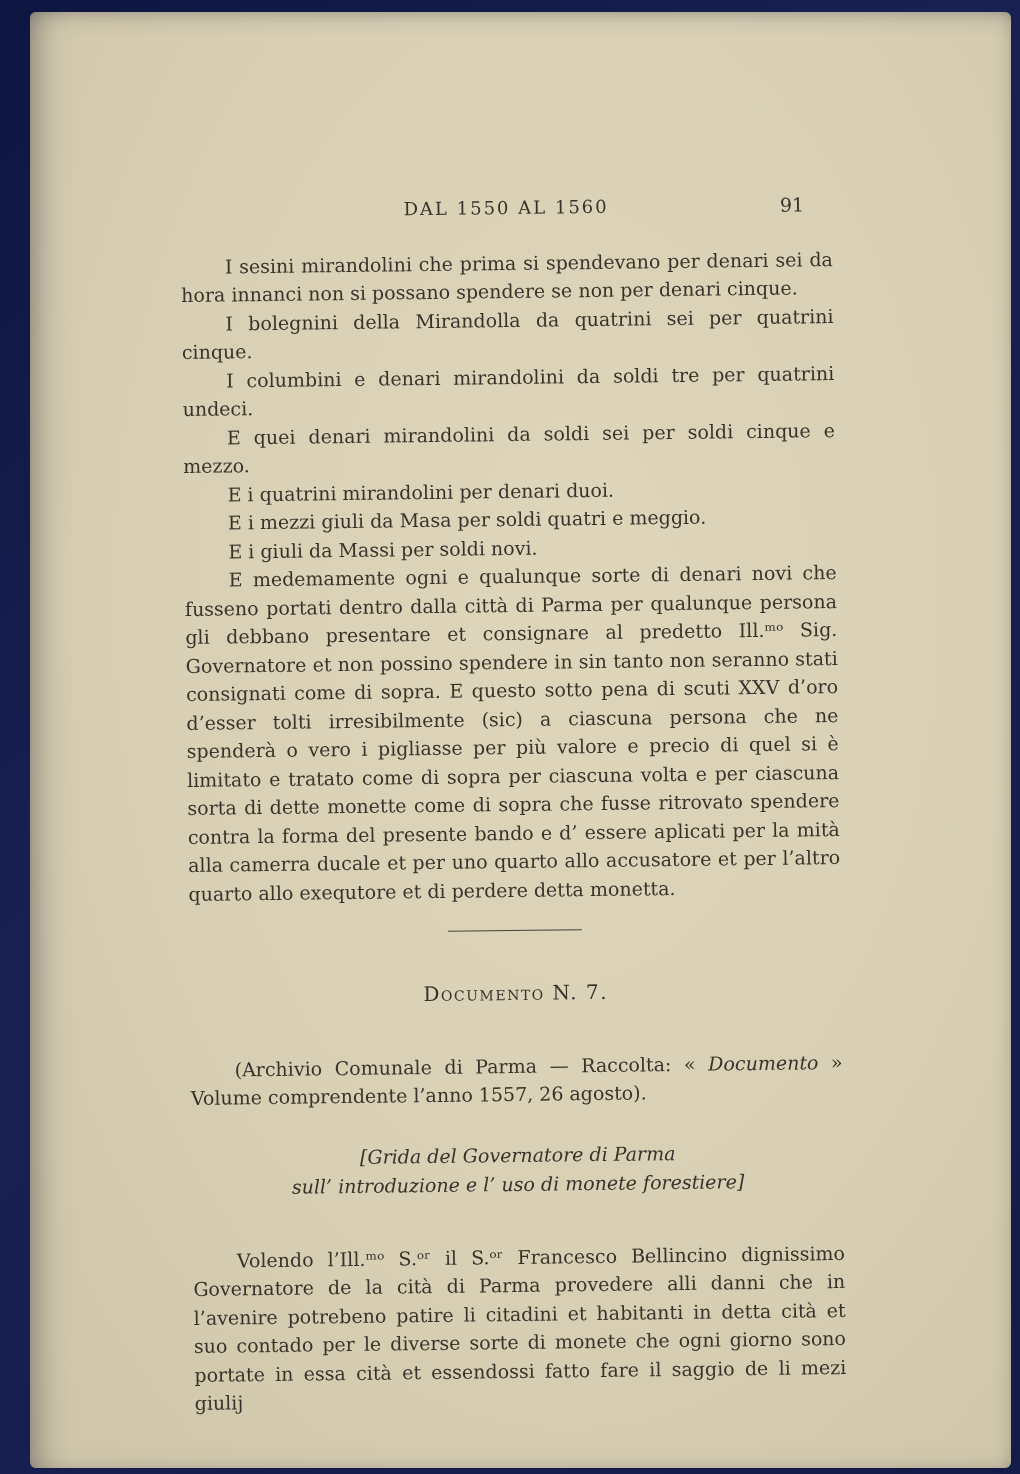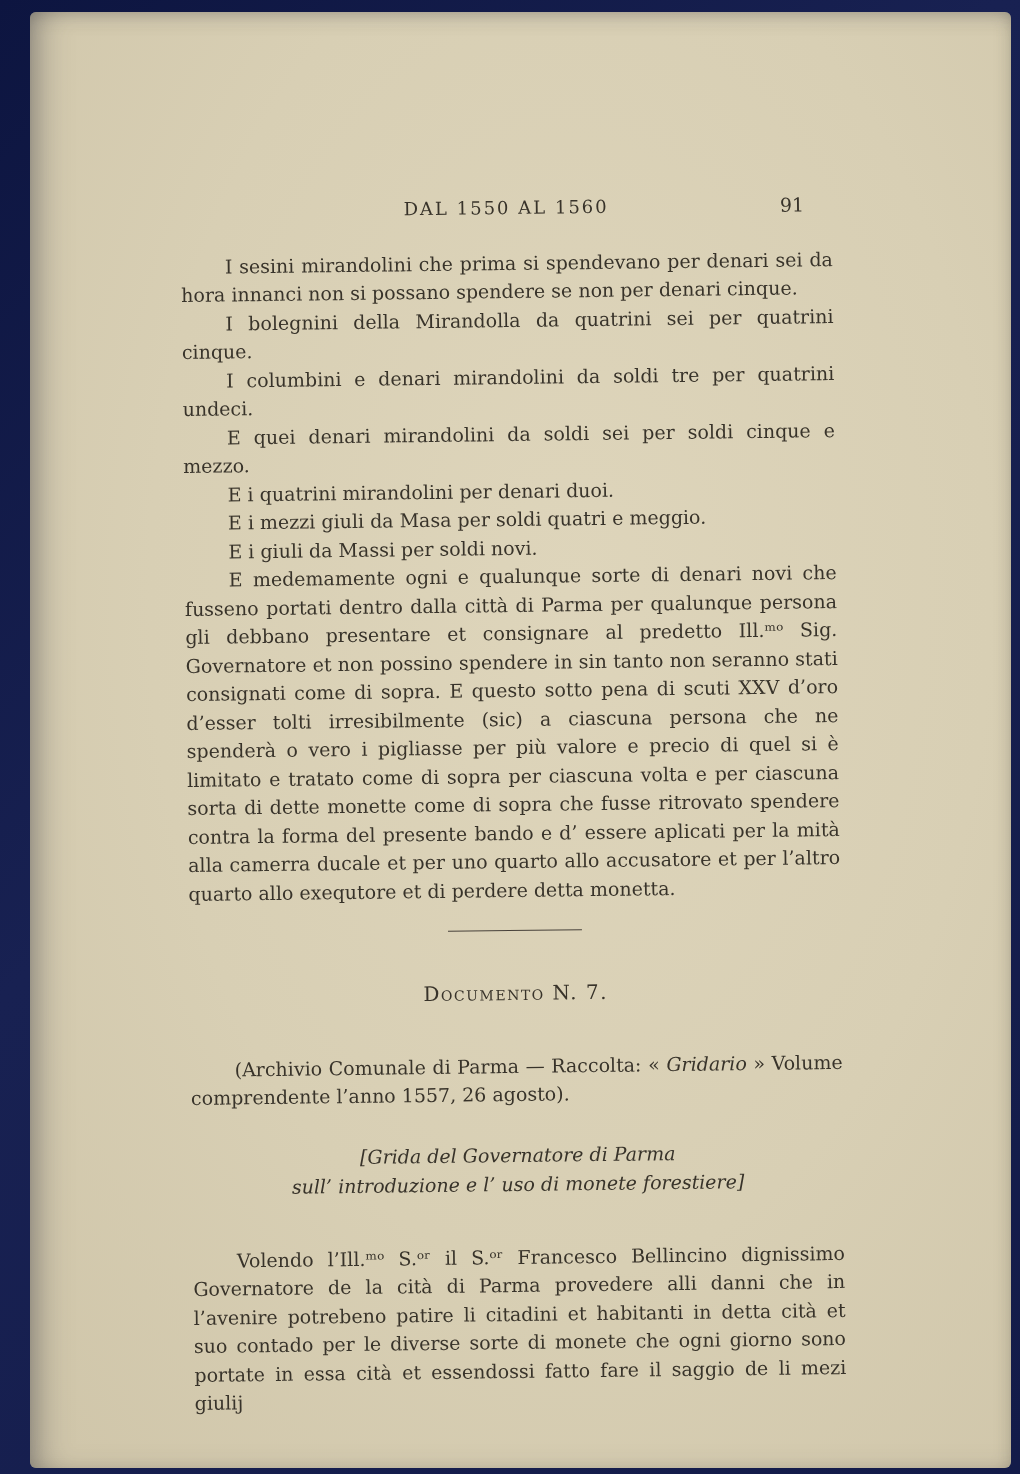--- a/index.html
+++ b/index.html
@@ -117,21 +117,21 @@
       <p>E i quatrini mirandolini per denari duoi.</p>
       <p>E i mezzi giuli da Masa per soldi quatri e meggio.</p>
       <p>E i giuli da Massi per soldi novi.</p>
       <p>E medemamente ogni e qualunque sorte di denari novi che fusseno portati dentro dalla città di Parma per qualunque persona gli debbano presentare et consignare al predetto Ill.ᵐᵒ Sig. Governatore et non possino spendere in sin tanto non seranno stati consignati come di sopra. E questo sotto pena di scuti XXV d’oro d’esser tolti irresibilmente (sic) a ciascuna persona che ne spenderà o vero i pigliasse per più valore e precio di quel si è limitato e tratato come di sopra per ciascuna volta e per ciascuna sorta di dette monette come di sopra che fusse ritrovato spendere contra la forma del presente bando e d’ essere aplicati per la mità alla camerra ducale et per uno quarto allo accusatore et per l’altro quarto allo exequtore et di perdere detta monetta.</p>
     </div>
 
     <hr class="divider">
 
     <h2 class="doc-heading">Documento N. 7.</h2>
 
-    <p class="archive-note"><span>(Archivio Comunale di Parma — Raccolta: « </span><span class="it">Gridario</span><span> » Volume comprendente l’anno 1557, 26 agosto).</span></p>
+    <p class="archive-note"><span>(Archivio Comunale di Parma — Raccolta: « </span><span class="it">Documento</span><span> » Volume comprendente l’anno 1557, 26 agosto).</span></p>
 
     <div class="grida-title">
       <div>[Grida del Governatore di Parma</div>
       <div>sull’ introduzione e l’ uso di monete forestiere]</div>
     </div>
 
     <p class="closing-par">Volendo l’Ill.ᵐᵒ S.ᵒʳ il S.ᵒʳ Francesco Bellincino dignissimo Governatore de la cità di Parma provedere alli danni che in l’avenire potrebeno patire li citadini et habitanti in detta cità et suo contado per le diverse sorte di monete che ogni giorno sono portate in essa cità et essendossi fatto fare il saggio de li mezi giulij</p>
 
   </div>
 </div>

